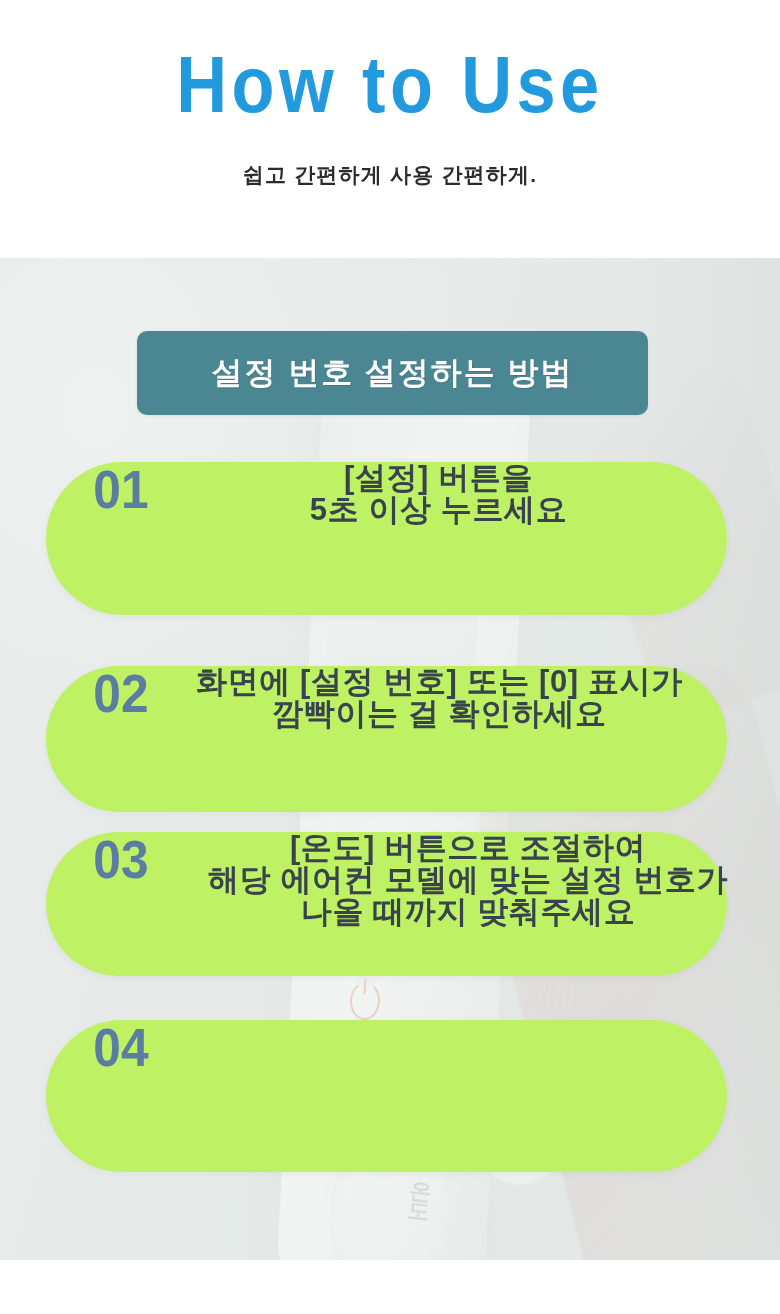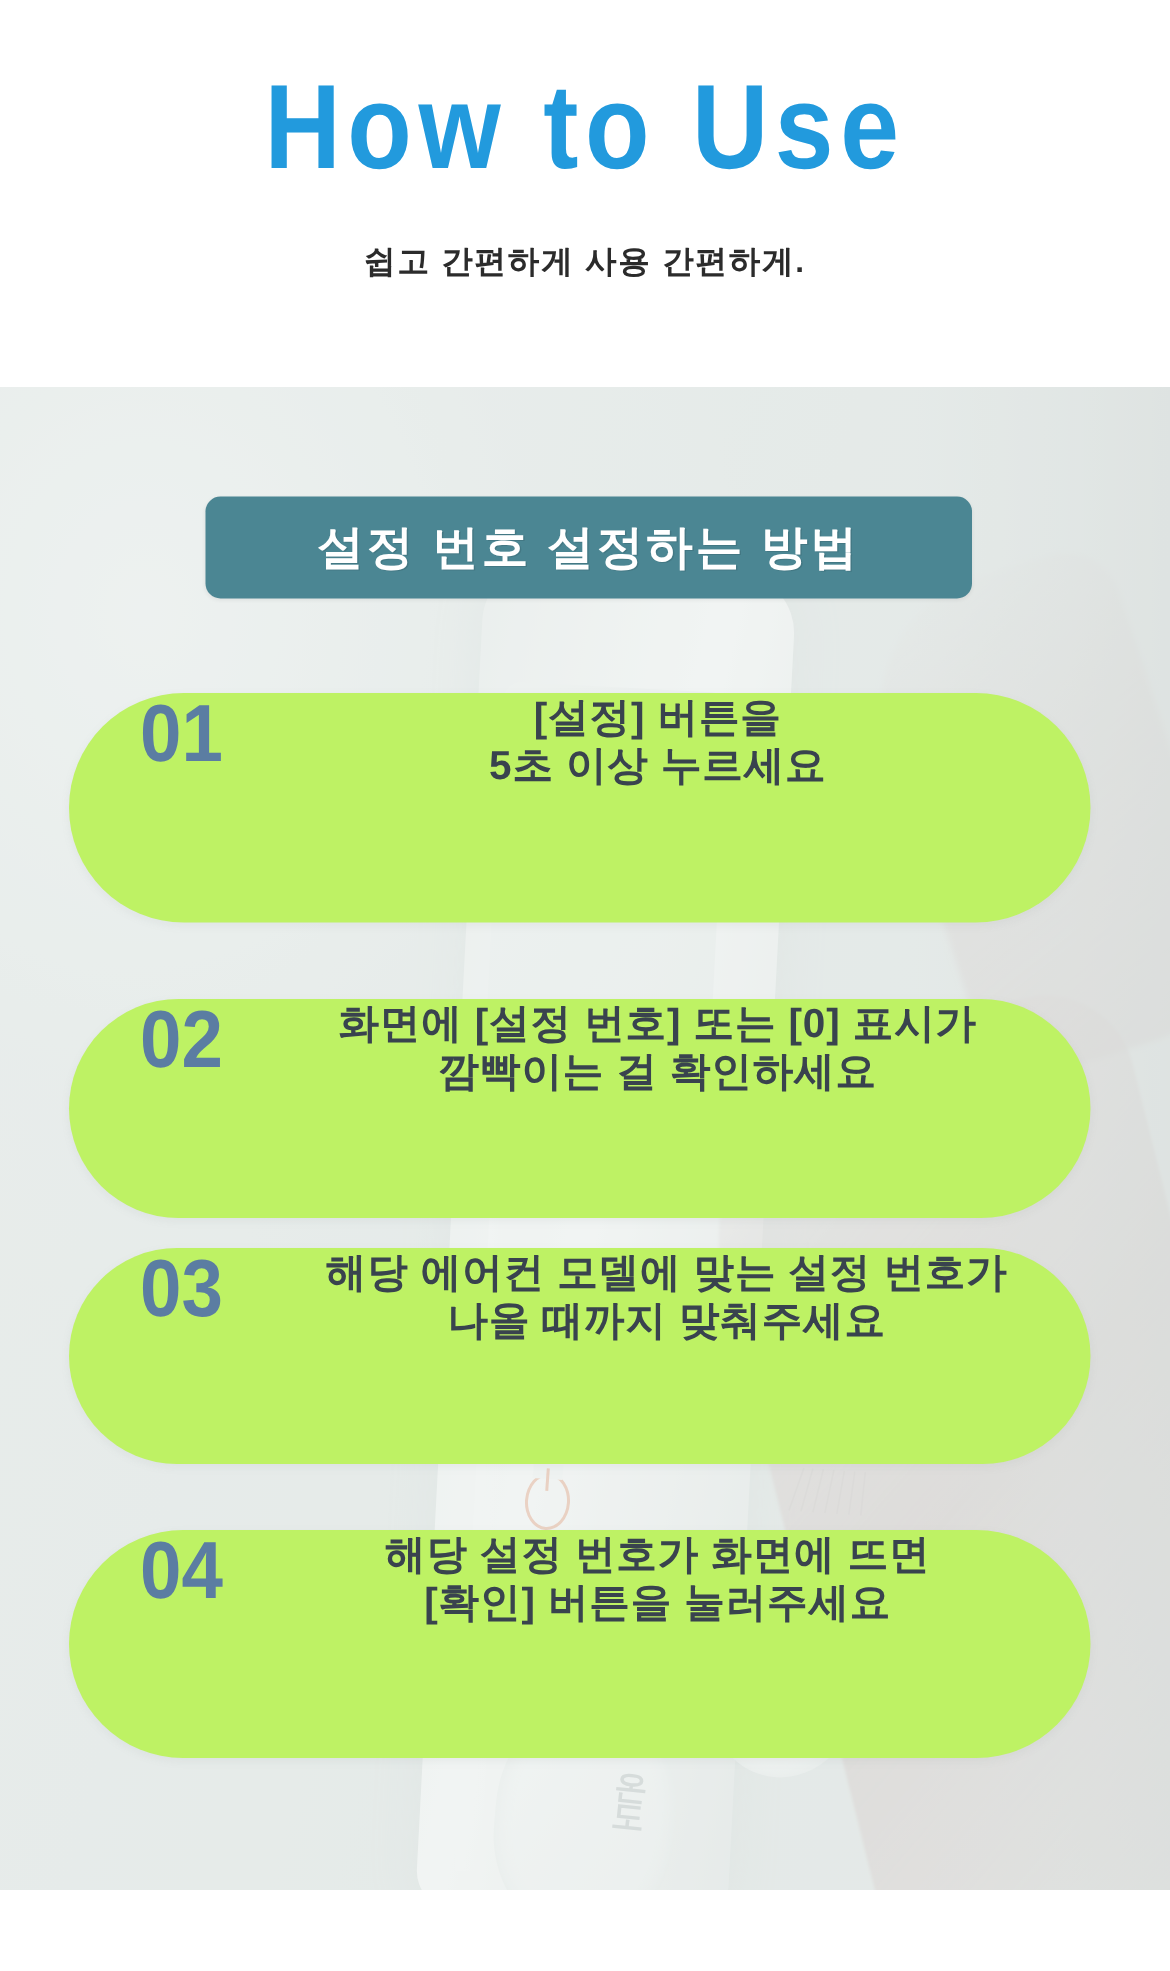--- a/index.html
+++ b/index.html
@@ -255,21 +255,21 @@
     inset: 0;
     background: rgba(232,238,236,0.62);
   }
 
   
   .banner {
     position: absolute;
     left: 137px;
     top: 331px;
     width: 511px;
-    height: 68px;
+    height: 84px;
     background: #4b8693;
     border-radius: 10px;
     display: flex;
     align-items: center;
     justify-content: center;
     box-shadow: 0 1px 3px rgba(0,0,0,0.07);
   }
   .banner-text {
     color: #ffffff;
     font-size: 31px;
@@ -298,21 +298,21 @@
     font-weight: bold;
     color: #5b7da2;
     letter-spacing: 0px;
     transform: scaleX(0.92);
   }
   .step-lines {
     flex: 1 1 auto;
     text-align: center;
     padding-right: 46px;
     color: #39434e;
-    font-size: 27px;
+    font-size: 31px;
     line-height: 32px;
     font-weight: bold;
     letter-spacing: 0.6px;
   }
   .step-line {
     white-space: nowrap;
   }
 
   #card-1 { top: 462px; height: 153px; }
   #card-2 { top: 666px; height: 146px; }
@@ -386,28 +386,25 @@
     <div class="step-num">02</div>
     <div class="step-lines">
       <div class="step-line">화면에 [설정 번호] 또는 [0] 표시가</div>
       <div class="step-line">깜빡이는 걸 확인하세요</div>
     </div>
   </div>
 
   <div class="step-card" id="card-3">
     <div class="step-num">03</div>
     <div class="step-lines">
+      <div class="step-line">[온도] 버튼으로 조절하여</div>
       <div class="step-line">해당 에어컨 모델에 맞는 설정 번호가</div>
       <div class="step-line">나올 때까지 맞춰주세요</div>
     </div>
   </div>
 
   <div class="step-card" id="card-4">
     <div class="step-num">04</div>
-    <div class="step-lines">
-      <div class="step-line">해당 설정 번호가 화면에 뜨면</div>
-      <div class="step-line">[확인] 버튼을 눌러주세요</div>
-    </div>
   </div>
 
   <div class="footer-strip"></div>
 
 </div>
 
 </body></html>

